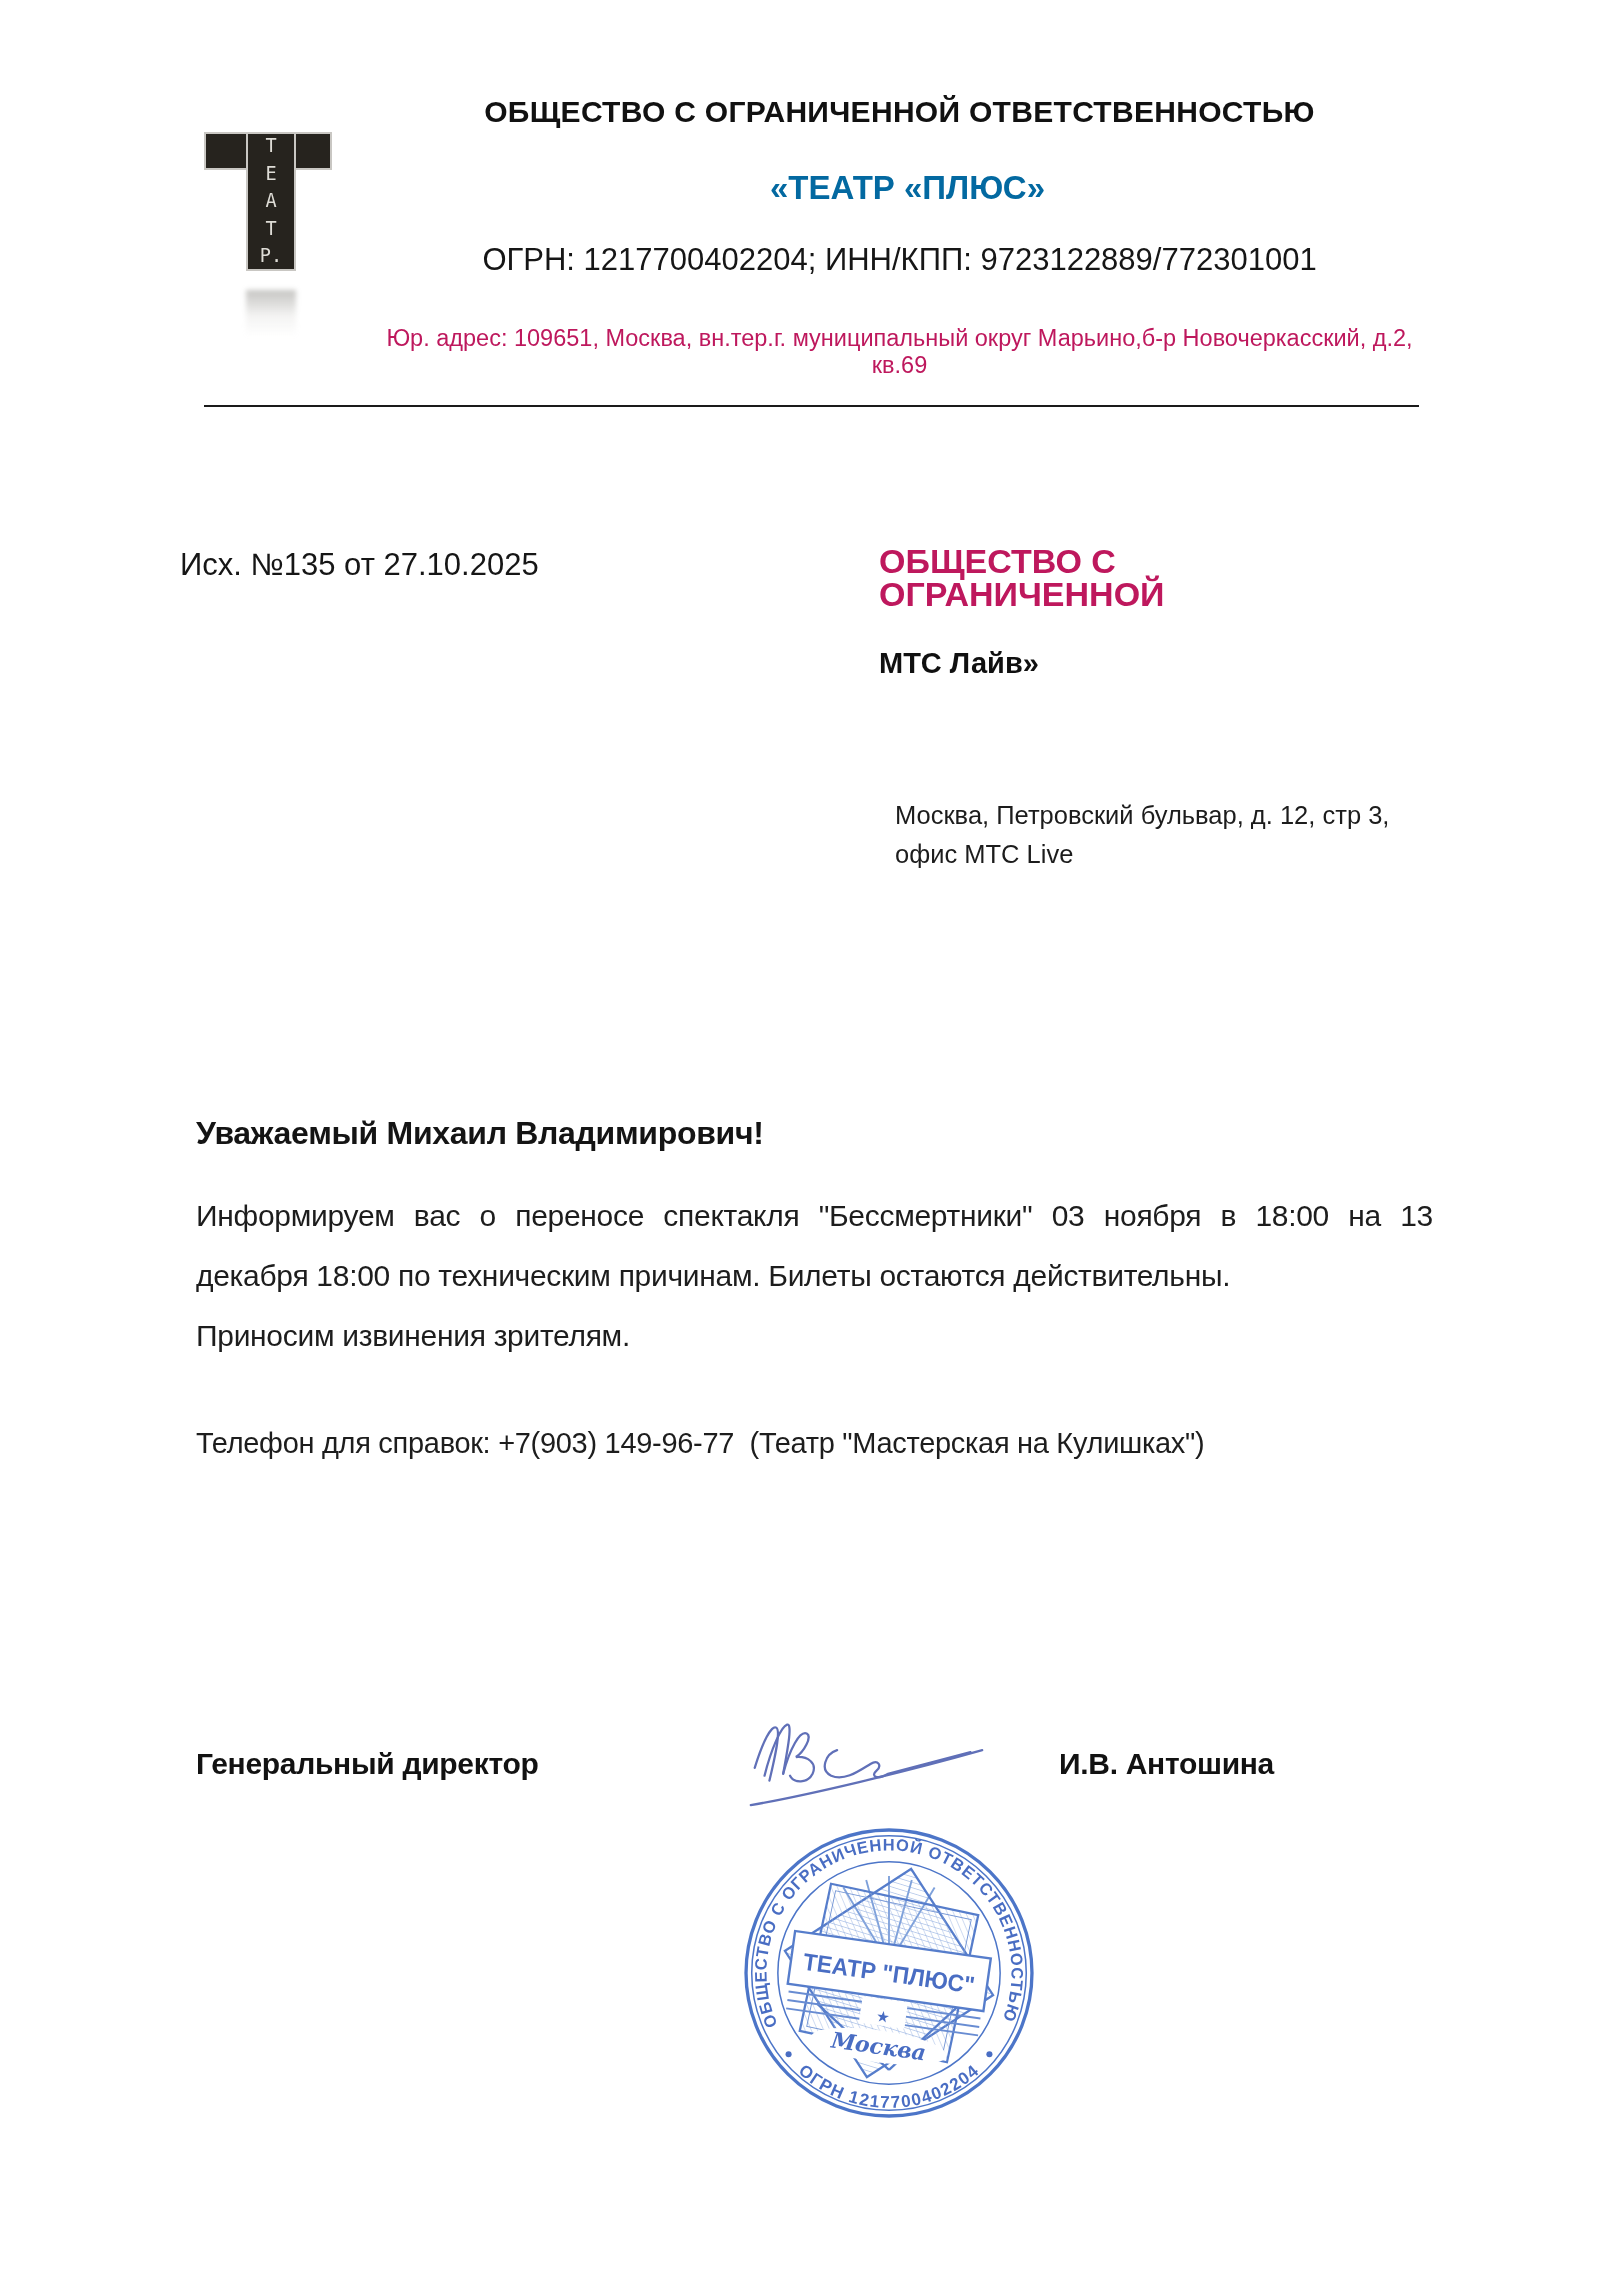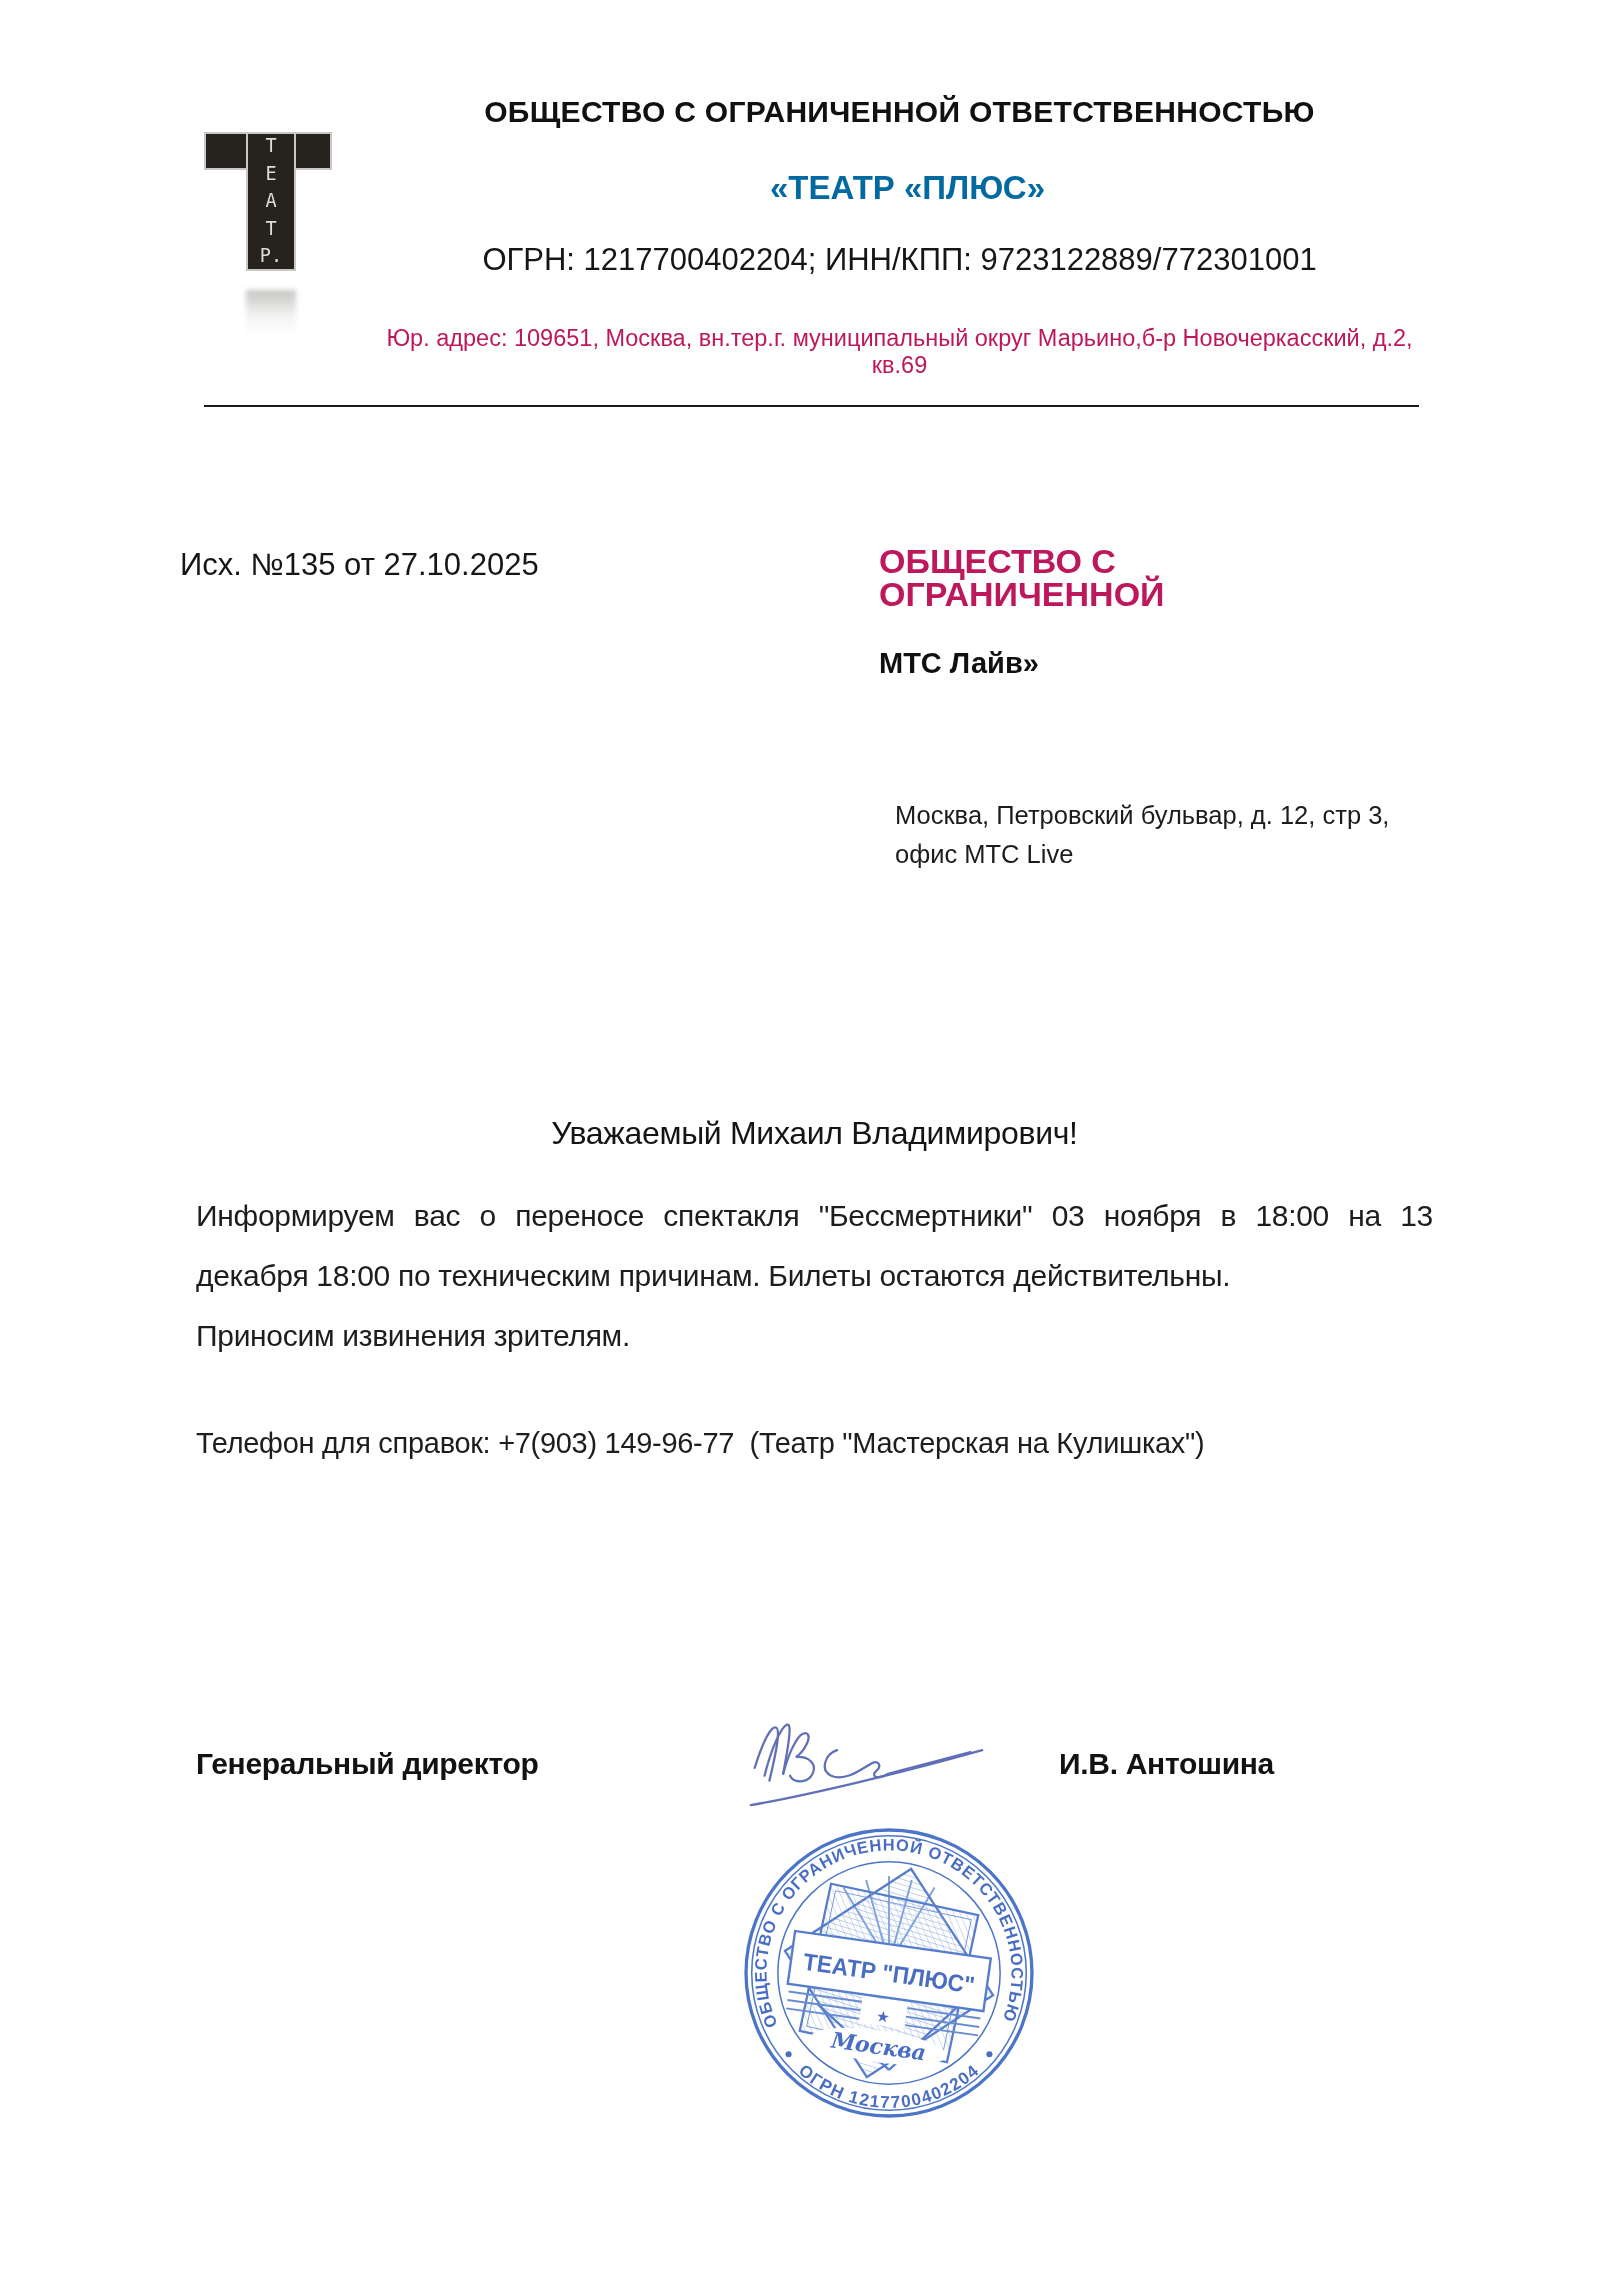--- a/index.html
+++ b/index.html
@@ -30,22 +30,22 @@
   .divider { position:absolute; left:204px; top:380px; width:1215px; height:27.4px;
              border-bottom:2.9px solid #1a1a1a; }
   
   .ref { position:absolute; left:180px; top:547px; font-size:31px; color:#161616; }
   .recipient { position:absolute; left:879px; top:545px; width:490px; }
   .recipient .org { font-weight:bold; font-size:34px; line-height:33px; color:#be185d; }
   .recipient .orgname { margin-top:36px; font-weight:bold; font-size:29px; color:#101010; }
   .recip-addr { position:absolute; left:879px; top:796px; font-size:25.5px; line-height:39px; color:#1c1c1c;margin-left:16px; }
   
   .cond { letter-spacing:-0.3px; }
-  .salutation { position:absolute; left:196px; top:1115px; width:1237px; text-align:center;
-                font-weight:normal; font-size:32px; color:#141414; }
+  .salutation { position:absolute; left:196px; top:1115px; width:1237px; text-align:left;
+                font-weight:bold; font-size:32px; color:#141414; }
   .body-block { position:absolute; left:196px; top:1186px; width:1237px;
                 font-size:30px; line-height:60px; color:#1d1d1d; }
   .body-block .j1 { text-align:justify; text-align-last:justify; }
   .phone { position:absolute; left:196px; top:1411px; font-size:29px; color:#1d1d1d; white-space:pre;margin-top:16px; }
   
   .director { position:absolute; left:196px;  top:1747px; font-weight:bold; font-size:30px; color:#121212; }
   .dir-name { position:absolute; left:1059px; top:1747px; font-weight:bold; font-size:30px; color:#121212; }
   .sig-svg  { position:absolute; left:739px; top:1709px; }
   .stamp-svg{ position:absolute; left:737px; top:1821px; opacity:.93; }
 </style>

